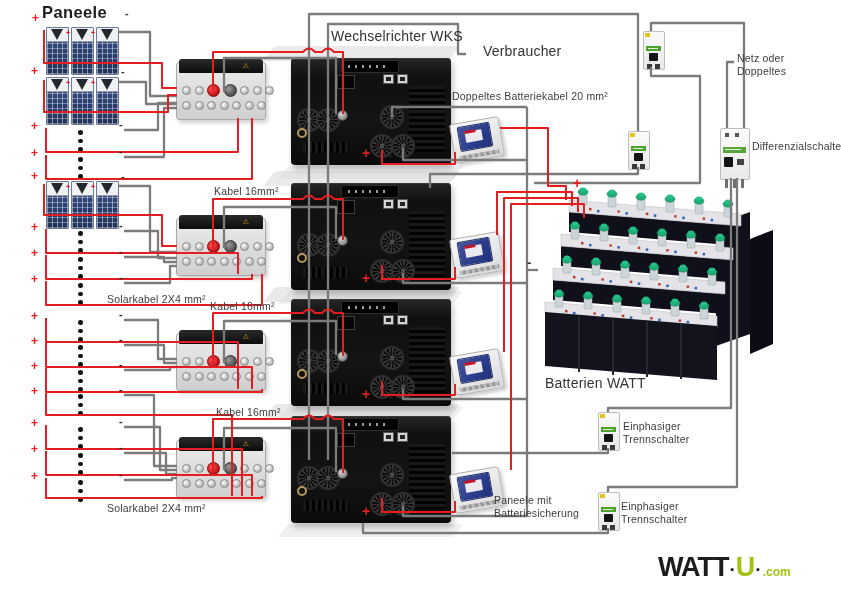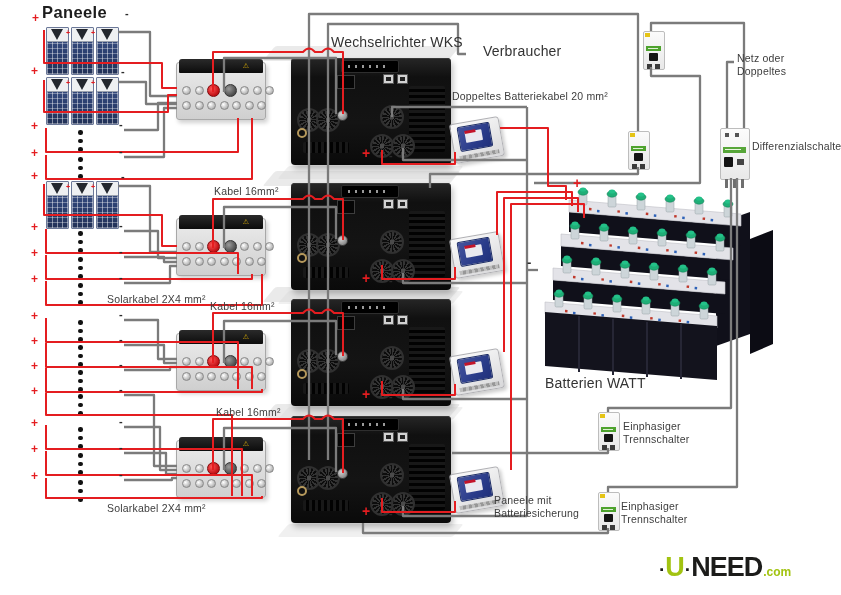--- a/index.html
+++ b/index.html
@@ -514,21 +514,21 @@
       <path d="M46,393 L46,415 L232,415 L232,496"></path>
       <path d="M46,425 L46,449 L242,449 L242,496"></path>
       <path d="M46,451 L46,475 L252,475 L252,496"></path>
       <path d="M46,478 L46,498 L262,498 L262,496"></path>
     </g>
   </svg>
 
   <div class="lbl title" style="left:42px;top:3px;">Paneele</div>
 
 
-  <div class="lbl big" style="left:331px;top:28px;margin-top:6px;">Wechselrichter WKS</div>
+  <div class="lbl big" style="left:331px;top:28px;">Wechselrichter WKS</div>
   <div class="lbl big" style="left:483px;top:43px;">Verbraucher</div>
   <div class="lbl" style="left:452px;top:90px;">Doppeltes Batteriekabel 20 mm²</div>
 
   <div class="lbl" style="left:737px;top:52px;line-height:13px;">
     <div>Netz oder</div>
     <div>Doppeltes</div>
   </div>
 
   <div class="lbl" style="left:752px;top:140px;">Differenzialschalter</div>
 
@@ -600,20 +600,20 @@
   <span class="mark neg" style="left:389px;top:275px;">-</span>
   <span class="mark big" style="left:362px;top:387px;">+</span>
   <span class="mark neg" style="left:389px;top:391px;">-</span>
   <span class="mark big" style="left:362px;top:504px;">+</span>
   <span class="mark neg" style="left:389px;top:508px;">-</span>
 
   <span class="mark big" style="left:573px;top:176px;">+</span>
   <span class="mark neg" style="left:527px;top:256px;font-size:13px;">-</span>
 
   <div class="logo">
+    <span class="w">WATT</span>
     <span class="dot">·</span>
     <span class="u">U</span>
     <span class="dot">·</span>
-    <span class="w">NEED</span>
     <span class="com">.com</span>
   </div>
 
 </div>
 
 </body></html>

